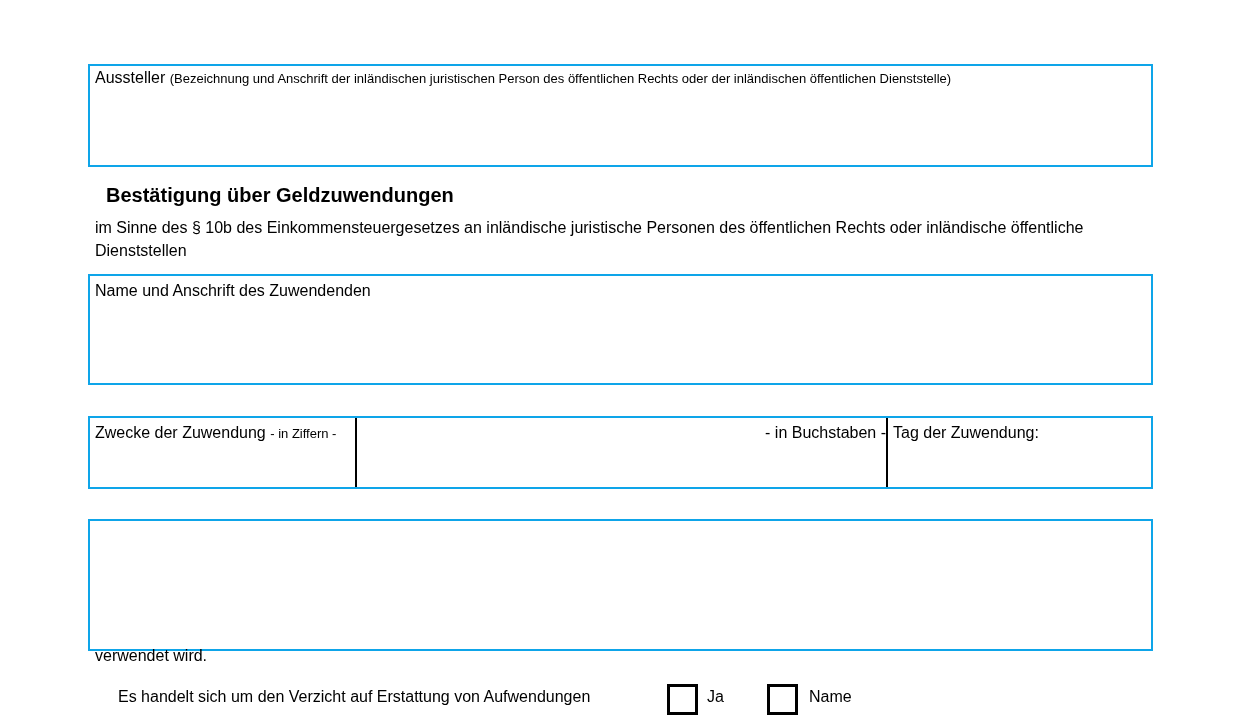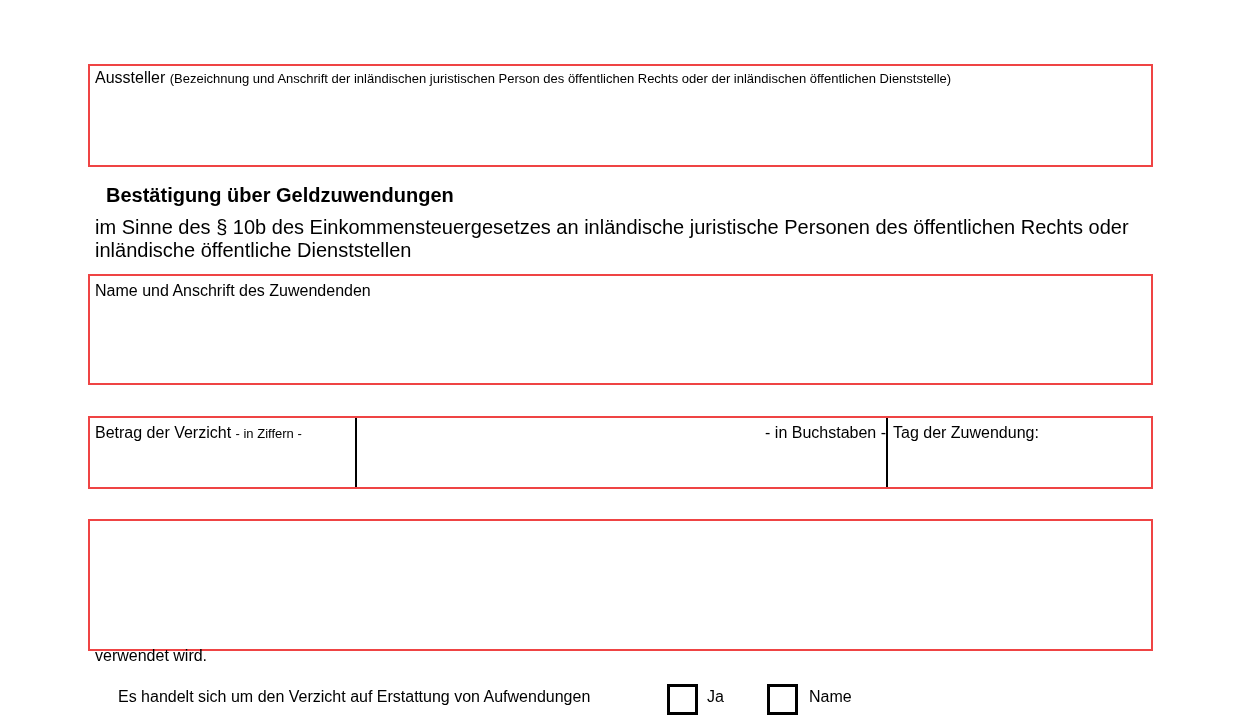--- a/index.html
+++ b/index.html
@@ -2,35 +2,35 @@
 <html><head>
   <meta charset="utf-8">
   <style>
     html, body { margin: 0; padding: 0; background: #ffffff; }
     body {
       width: 1240px; height: 721px; position: relative; overflow: hidden;
       font-family: "Liberation Sans", sans-serif; color: #000000;
     }
     .box {
       position: absolute; box-sizing: border-box;
-      border: 2px solid #ef4444; background: #ffffff;
+      border: 2px solid #0ea5e9; background: #ffffff;
     }
     .label { position: absolute; font-size: 16px; line-height: 18px; white-space: nowrap; }
     .small { font-size: 13px; }
     .field-input {
       position: absolute; box-sizing: border-box; border: none; outline: none;
       background: transparent; font-family: "Liberation Sans", sans-serif; font-size: 15px;
       resize: none;
     }
     #aussteller { left: 88px; top: 64px; width: 1065px; height: 103px; }
     #title {
       position: absolute; left: 106px; top: 183px; font-size: 20px; font-weight: bold; line-height: 24px;
     }
     #subtitle {
-      position: absolute; left: 95px; top: 216px; width: 1060px; font-size: 20px; line-height: 23px;
+      position: absolute; left: 95px; top: 216px; width: 1060px; font-size: 16px; line-height: 23px;
     }
     #zuwendender { left: 88px; top: 274px; width: 1065px; height: 111px; }
     #betrag-row { left: 88px; top: 416px; width: 1065px; height: 73px; }
     .col-divider { position: absolute; top: 0; bottom: 0; width: 2px; background: #000; }
     #zweck { left: 88px; top: 519px; width: 1065px; height: 132px; }
     #verzicht-text { position: absolute; left: 118px; top: 688px; font-size: 16px; line-height: 18px; }
     .checkbox {
       position: absolute; box-sizing: border-box; width: 31px; height: 31px;
       border: 3px solid #000; background: #fff; cursor: pointer;
     }
@@ -50,21 +50,21 @@
 <div id="title">Bestätigung über Geldzuwendungen</div>
 <div id="subtitle">im Sinne des § 10b des Einkommensteuergesetzes an inländische juristische Personen des öffentlichen Rechts oder inländische öffentliche Dienststellen</div>
 
 <div class="box" id="zuwendender">
   <div class="label" style="left:5px; top:6px;">Name und Anschrift des Zuwendenden</div>
   <textarea class="field-input" style="left: 5px; top: 28px; width: 1050px; height: 76px;" value=""></textarea>
 </div>
 
 <div class="box" id="betrag-row">
   <div class="label" style="left:5px; top:6px;">
-    <span>Betrag der Verzicht</span>
+    <span>Zwecke der Zuwendung</span>
     <span class="small">- in Ziffern -</span>
   </div>
   <input class="field-input" type="text" style="left: 5px; top: 30px; width: 255px; height: 34px;" value="">
   <div class="col-divider" style="left:265px;"></div>
   <div class="label" style="left:267px; width:529px; top:6px; text-align:right;">- in Buchstaben -</div>
   <input class="field-input" type="text" style="left: 272px; top: 30px; width: 520px; height: 34px;" value="">
   <div class="col-divider" style="left:796px;"></div>
   <div class="label" style="left:803px; top:6px;">Tag der Zuwendung:</div>
   <input class="field-input" type="text" style="left: 803px; top: 30px; width: 255px; height: 34px;" value="">
 </div>

